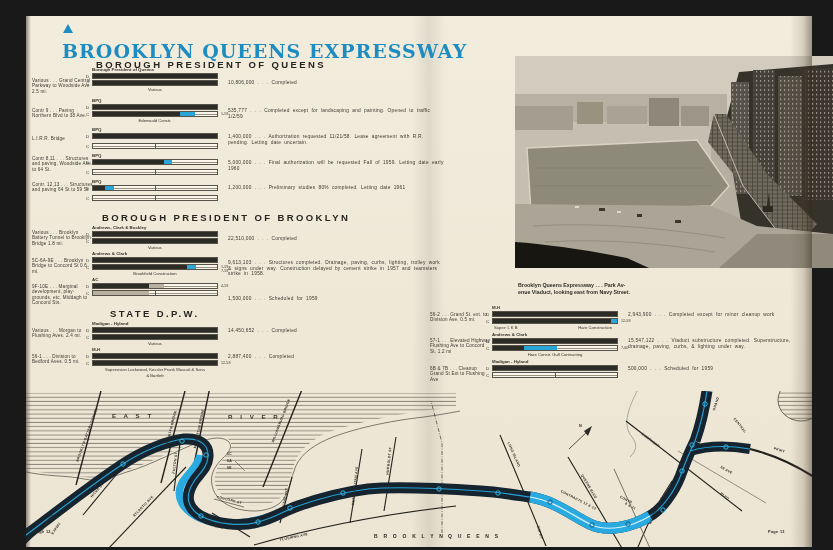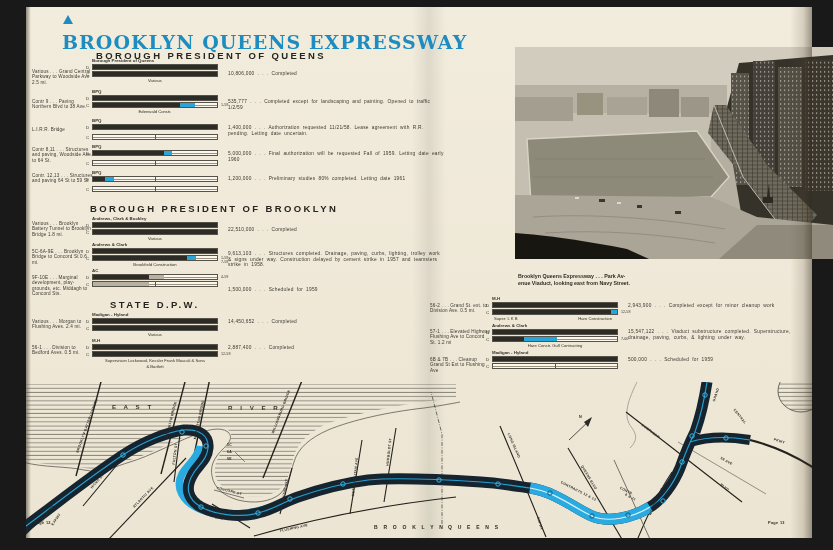--- a/index.html
+++ b/index.html
@@ -1,18 +1,18 @@
 <!DOCTYPE html>
 <html><head>
 <meta charset="utf-8">
 <style>
   html,body{margin:0;padding:0;}
   body{width:833px;height:550px;background:#191919;position:relative;overflow:hidden;
        font-family:"Liberation Sans",sans-serif;}
-  #stage{position:absolute;inset:0;}
+  #stage{position:absolute;inset:0;margin-top:9px;}
   .page{position:absolute;left:26px;top:7px;width:786px;height:531px;
         background:linear-gradient(180deg,#f2ecdd 0%,#efe8d7 60%,#ece5d3 100%);}
   .edge-r{position:absolute;right:0;top:0;width:22px;height:100%;
         background:linear-gradient(90deg,rgba(0,0,0,0),rgba(90,75,50,.18) 60%,rgba(50,40,25,.45));}
   .edge-l{position:absolute;left:0;top:0;width:5px;height:100%;
         background:linear-gradient(90deg,rgba(40,35,25,.5),rgba(0,0,0,0));}
   .gutter{position:absolute;left:386px;top:0;width:34px;height:100%;
         background:linear-gradient(90deg,rgba(0,0,0,0),rgba(0,0,0,.08) 50%,rgba(0,0,0,0));}
   .deco-tri{position:absolute;left:37px;top:8px;width:0;height:0;
         border-left:5px solid transparent;border-right:5px solid transparent;
@@ -167,21 +167,21 @@
           </div>
         </div>
     </div>
 
     <div class="note" style="left:202px;top:64px;">10,806,000 . . . Completed</div>
     <div class="note" style="left:202px;top:92px;">535,777 . . . Completed except for landscaping and painting. Opened to traffic 1/2/59</div>
     <div class="note" style="left:202px;top:118px;">1,400,000 . . . Authorization requested 11/21/58. Lease agreement with R.R. pending. Letting date uncertain.</div>
     <div class="note" style="left:202px;top:144px;">5,000,000 . . . Final authorization will be requested Fall of 1959. Letting date early 1960</div>
     <div class="note" style="left:202px;top:169px;">1,200,000 . . . Preliminary studies 80% completed. Letting date 1961</div>
 
-    <div class="t-h" style="left:64px;top:196px;">BOROUGH PRESIDENT OF BROOKLYN</div>
+    <div class="t-h" style="left:76px;top:196px;">BOROUGH PRESIDENT OF BROOKLYN</div>
 
     <div class="lab" style="left:6px;top:214px;">Various . . . Brooklyn Battery Tunnel to Brooklyn Bridge 1.8 mi.</div>
     <div class="lab" style="left:6px;top:242px;">5C-6A-9E . . . Brooklyn Bridge to Concord St 0.6 mi.</div>
     <div class="lab" style="left:6px;top:268px;">9F-10E . . . Marginal development, play- grounds, etc. Middagh to Concord Sts.</div>
 
     <div class="grp" style="left:66px;top:209px;">
       <div class="firm">Andrews, Clark &amp; Buckley</div>
       <div class="brow">
           <span class="dc">D</span>
         <div class="bar">

